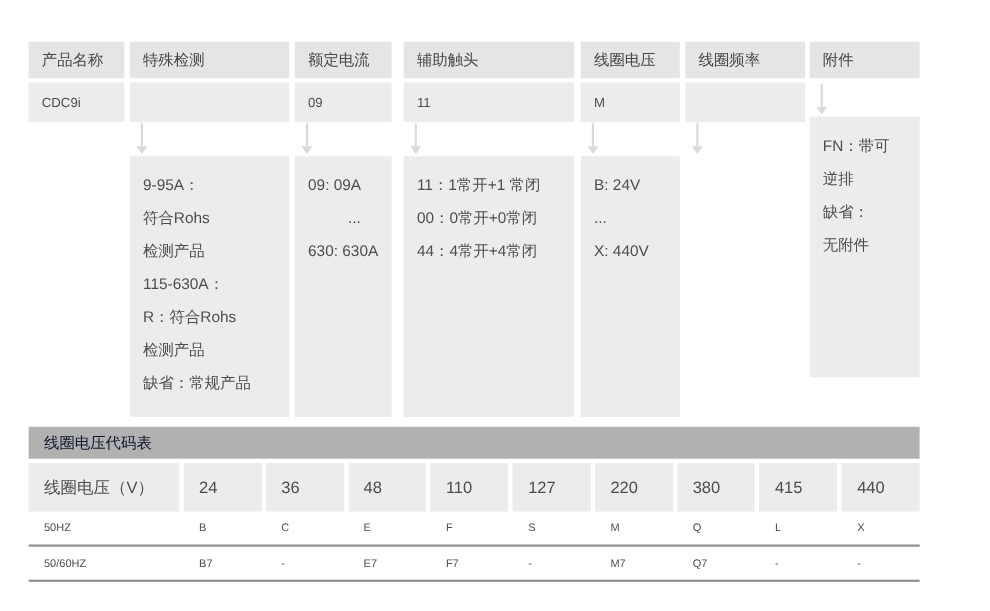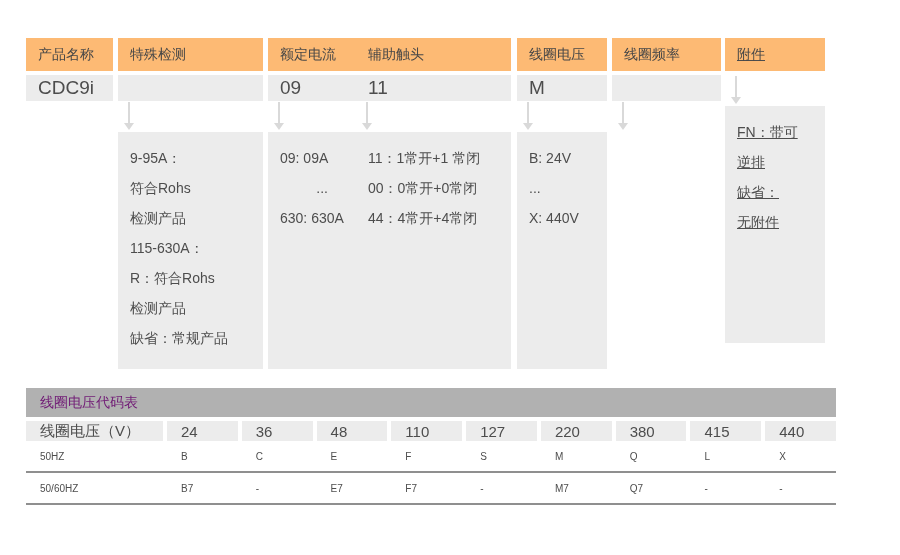--- a/index.html
+++ b/index.html
@@ -6,66 +6,66 @@
   body{
     width:900px;height:555px;position:relative;overflow:hidden;
     font-family:"Liberation Sans","DejaVu Sans",sans-serif;
     color:#4d4d4d;font-size:14px;
   }
   
   .selector{position:absolute;left:26px;top:38px;display:flex;}
   .col{display:flex;flex-direction:column;}
   .col.c0{width:87px;margin-right:5px;}
   .col.c1{width:145px;margin-right:5px;}
-  .col.c2{width:88px;text-align:right;}
+  .col.c2{width:88px;margin-right:11px;text-align:right;}
   .col.c3{width:155px;margin-right:6px;}
   .col.c4{width:90px;margin-right:5px;border-radius:24px;}
   .col.c5{width:109px;margin-right:4px;}
-  .col.c6{width:100px;text-decoration:underline;}
+  .col.c6{width:100px;}
   .hdr{
-    height:33px;background:#fdba74;color:#474747;
+    height:33px;background:#e5e5e5;color:#474747;
     display:flex;align-items:center;padding:0 12px;box-sizing:border-box;
     margin-bottom:4px;white-space:nowrap;
   }
   .val{
-    height:26px;background:#ececec;
+    height:36px;background:#ececec;
     display:flex;align-items:center;padding:12px 12px;box-sizing:border-box;
-    font-size:19px;
+    font-size:12px;
   }
   .arrowzone{height:31px;position:relative;}
   .arrow-line{position:absolute;left:10px;top:1px;width:2px;height:21px;background:#d9d9d9;}
   .arrow-head{
     position:absolute;left:6px;top:22px;width:0;height:0;
     border-left:5px solid transparent;border-right:5px solid transparent;
     border-top:7px solid #d9d9d9;
   }
   .box{
     background:#ececec;height:237px;box-sizing:border-box;
     padding:11px 28px 0 12px;
   }
   .box.empty{background:transparent;}
   .box .line{line-height:30px;white-space:nowrap;}
   
   .vtable{position:absolute;left:26px;top:388px;width:810px;}
   .vtitle{
-    height:29px;background:#b1b1b1;color:#701a75;
+    height:29px;background:#b1b1b1;color:#0f172a;
     display:flex;align-items:center;padding:0 14px;box-sizing:border-box;
     margin-bottom:4px;
   }
   .vrow{display:flex;width:100%;}
   .vrow .lab{
     width:137px;flex:none;margin-right:4px;display:flex;align-items:center;
     padding:0 0 0 14px;box-sizing:border-box;white-space:nowrap;
   }
   .vrow .cell{
     flex:1 1 0;margin-right:4px;display:flex;align-items:center;
     padding:0 0 0 14px;box-sizing:border-box;
   }
   .vrow .cell:last-child{margin-right:0;}
-  .vrow.vhead{height:20px;font-size:15px;}
+  .vrow.vhead{height:44px;font-size:15px;}
   .vrow.vhead .lab,.vrow.vhead .cell{background:#ececec;}
   .vrow.codes{height:30px;font-size:10px;border-bottom:2px solid #8f8f8f;}
   .vrow.codes .lab,.vrow.codes .cell{background:transparent;}
 </style>
 </head>
 <body>
 
 <div class="selector">
 
   <div class="col c0">

